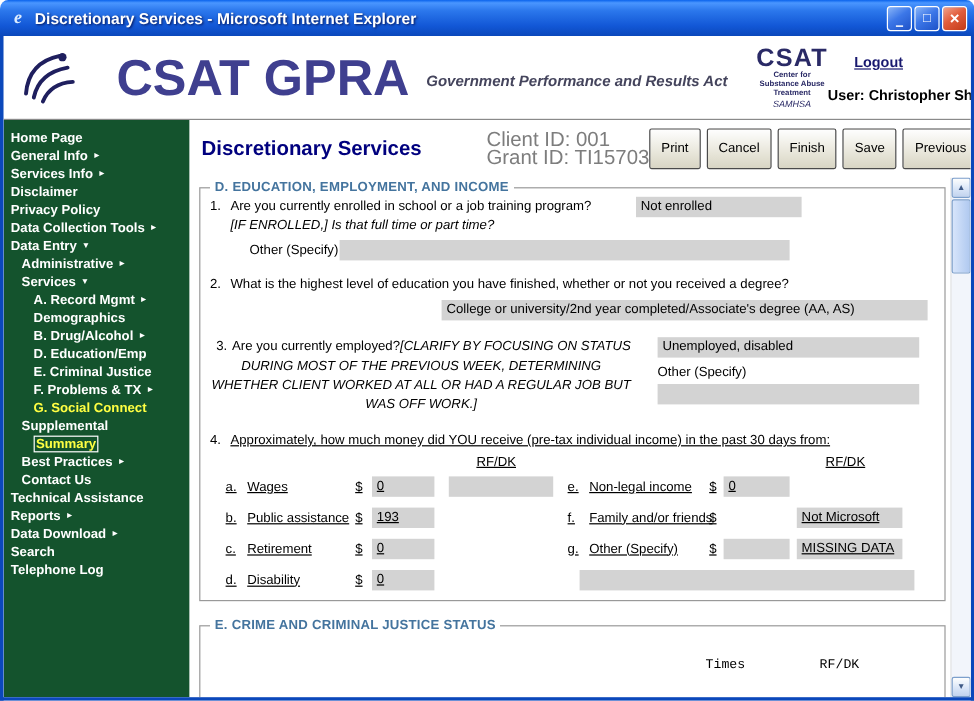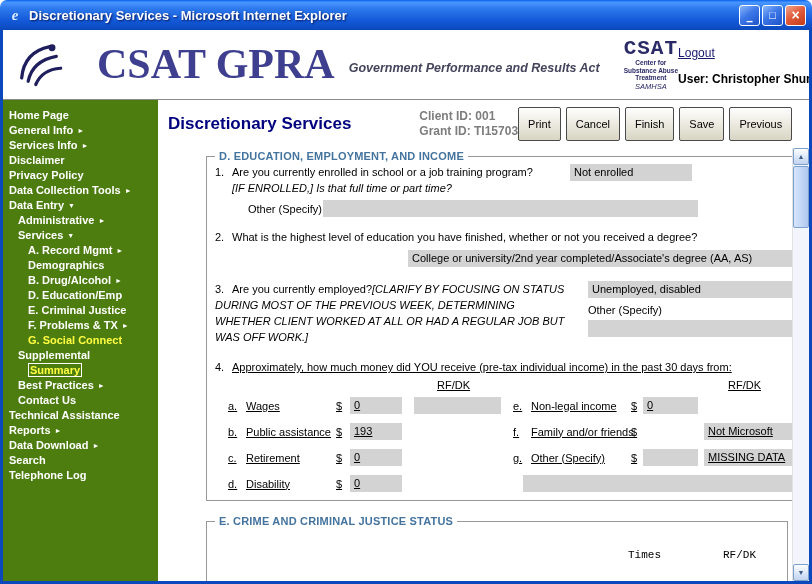--- a/index.html
+++ b/index.html
@@ -24,75 +24,75 @@
   .tb-close span { display:block; line-height:19px; font-size:14px; }
 
   
   .frame { flex:1; display:flex; flex-direction:column; border:3px solid #0b48bb; border-top:none; overflow:hidden; }
 
   
   .banner { flex:0 0 70px; background:#fff; border-bottom:1px solid #8a8a8a;
     display:flex; align-items:center; padding:0 10px; }
   .hhs-logo { flex:0 0 52px; }
   .brand { margin-left:32px; display:flex; align-items:flex-end; }
-  .brand-name { font-family:Liberation Serif, serif; font-weight:bold; font-size:42px; line-height:.95;
+  .brand-name { font-family:Liberation Sans, sans-serif; font-weight:bold; font-size:42px; line-height:.95;
     color:#3f3f8f; white-space:nowrap; }
   .tagline { margin-left:14px; margin-bottom:9px; font-size:12.5px; font-weight:bold; font-style:italic;
     color:#44445c; white-space:nowrap; }
   .seal { margin-left:24px; width:102px; text-align:center; color:#2a2a66; }
-  .seal-name { font-family:Liberation Mono, monospace; font-weight:bold; font-size:21px; letter-spacing:1px; line-height:1; }
+  .seal-name { font-family:Liberation Sans, sans-serif; font-weight:bold; font-size:21px; letter-spacing:1px; line-height:1; }
   .seal-sub { font-size:6.5px; font-weight:bold; line-height:1.2; }
   .seal-org { font-size:7.5px; font-style:italic; }
   .user-block { margin-left:auto; min-width:172px; }
-  .logout { display:inline-block; font-size:12px; font-weight:normal;
+  .logout { display:inline-block; margin-left:22px; font-size:12px; font-weight:bold;
     color:#18186e; text-decoration:underline; cursor:pointer; }
   .user-name { margin-top:11px; font-size:12px; font-weight:bold; color:#000; white-space:nowrap; }
 
   
   .body-row { flex:1; display:flex; overflow:hidden; }
-  .sidebar { flex:0 0 155px; background:#4d7c0f; padding-top:8px; overflow:hidden; }
+  .sidebar { flex:0 0 155px; background:#14532d; padding-top:8px; overflow:hidden; }
   .nav-item { color:#fff; font-weight:bold; font-size:11px; line-height:14px; padding-left:6px;
     white-space:nowrap; cursor:pointer; }
   .lvl1 { padding-left:15px; } .lvl2 { padding-left:25px; }
   .nav-arrow { font-size:7px; margin-left:4px; vertical-align:1px; }
   .current .nav-label { color:#ffff42; }
   .selected .nav-label { color:#ffff42; border:1px solid #fff; padding:0 1px; }
 
   .main { flex:1; display:flex; flex-direction:column; background:#fff; overflow:hidden; }
   .page-header { flex:0 0 48px; display:flex; align-items:center; padding:0 20px 0 10px; }
   .page-title { font-size:17px; font-weight:bold; color:#00007e; white-space:nowrap; }
-  .ids { margin-left:68px; font-size:12px; font-weight:bold; color:#7d7d7d; line-height:15px; white-space:nowrap; }
+  .ids { margin-left:54px; font-size:17px; font-weight:normal; color:#7d7d7d; line-height:15px; white-space:nowrap; }
   .btns { margin-left:auto; display:flex; gap:5px; }
   .btn { font-family:inherit; font-size:11px; height:34px; padding:2px 9px; color:#000;
     background:linear-gradient(180deg,#fefefe,#e8e6da 60%,#d8d5c4); border:1px solid #4a4a4a; border-radius:2px; cursor:pointer; }
 
-  .form-wrap { flex:1; display:flex; overflow:hidden;margin-left:40px; }
+  .form-wrap { flex:1; display:flex; overflow:hidden; }
   .form-content { flex:1; padding:2px 4px 0 8px; overflow:hidden; font-size:11px; color:#000; }
 
   fieldset.section { border:1px solid #999; padding:2px 8px 8px; }
   .section-title { font-size:11px; font-weight:bold; color:#44749e; padding:0 4px; letter-spacing:.2px; }
   .section-e { margin-top:14px; height:90px; }
 
   .fld { background:#d3d3d3; height:17px; line-height:17px; font-size:11px; padding:0 4px;
     overflow:hidden; white-space:nowrap; }
   .q-num { display:inline-block; width:17px; }
   .note { font-style:italic; }
   .nowrap { white-space:nowrap; }
 
   .q1 { position:relative; line-height:16px; }
-  .q1-ans { position:absolute; left:355px; top:0; width:122px; }
+  .q1-ans { position:absolute; left:355px; top:0; width:138px; }
   .other-row { margin-top:4px; display:flex; align-items:center; }
   .other-row .olabel { margin-left:33px; width:75px; }
   .other-row .fld { width:375px; }
 
   .q2 { margin-top:12px; line-height:16px; }
   .q2 .fld { margin-left:193px; width:405px; margin-top:5px; }
 
   .q3 { margin-top:14px; position:relative; line-height:16px; min-height:66px; }
-  .q3-text { width:352px; }
+  .q3-text { width:352px;text-align:center; }
   .q3-right { position:absolute; left:373px; top:0; width:218px; }
   .q3-right .fld { width:218px; }
   .q3-right .olabel { display:block; margin:4px 0 2px; }
 
   .q4 { margin-top:12px; line-height:16px;text-decoration:underline; }
   .q4-head { display:flex; margin-top:2px; }
   .q4-head .h1 { margin-left:222px; }
   .q4-head .h2 { margin-left:258px; }
   .income { display:flex; margin-top:4px; }
   .igrid { display:grid; row-gap:9px; align-items:center; }

